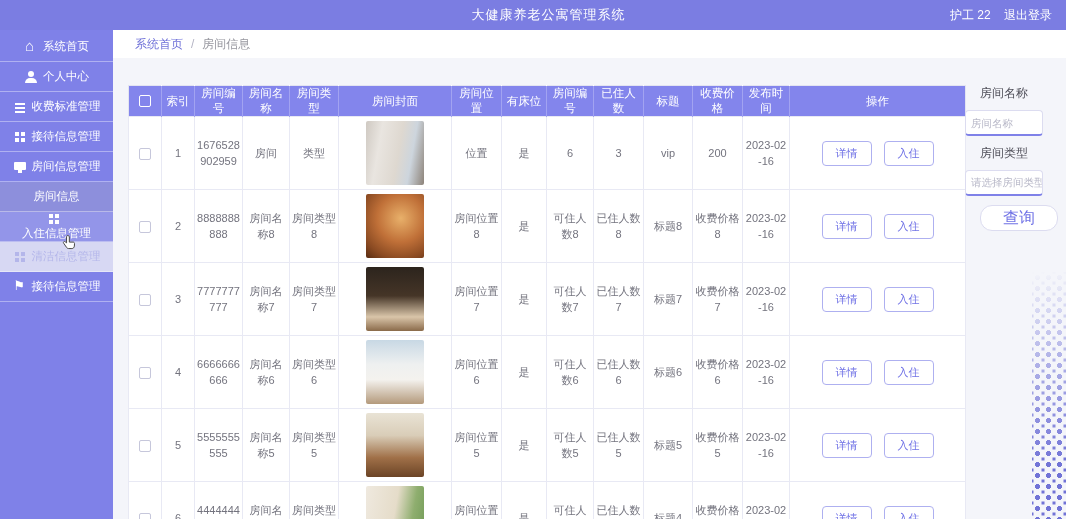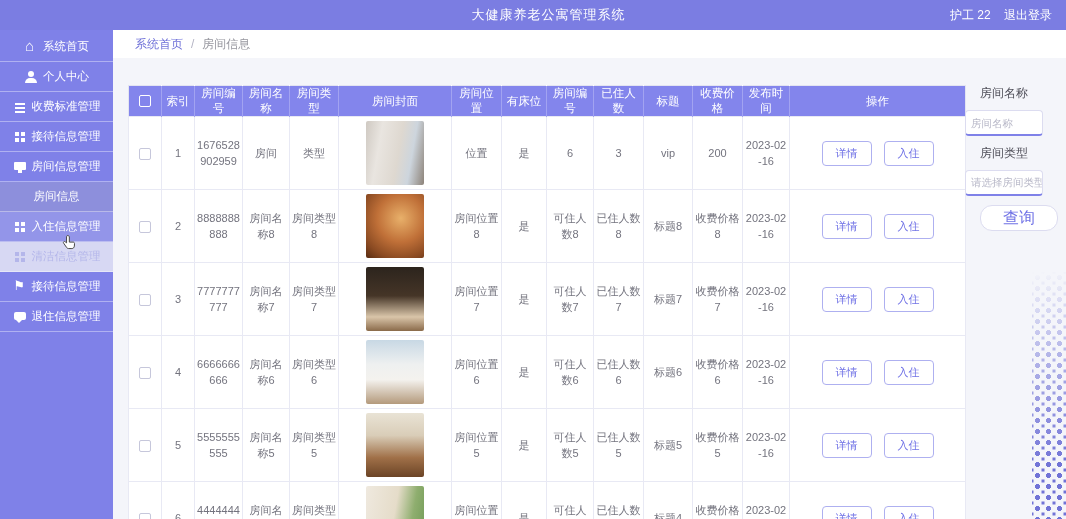--- a/index.html
+++ b/index.html
@@ -28,21 +28,21 @@
   .sidebar {
     position:absolute; top:30px; left:0; bottom:0; width:113px;
     background:#7f81e8; padding-top:2px; z-index:4;
   }
   .sb-item {
     height:30px; display:flex; align-items:center; justify-content:center;
     color:#fff; font-size:11.5px; border-bottom:1px solid rgba(255,255,255,.38);
     cursor:pointer; position:relative;
   }
   .sb-item.sub { background:#8d8fdc; }
-  .sb-item.hov { background:#9395e9; }
+  .sb-item.hov { background:#9395e9;flex-direction:column; }
   .sb-item.faded { background:#d7d8f3; color:#b4b6ea; }
 
   
   .ic { width:14px; height:14px; display:inline-block; position:relative; margin-right:5px; flex:none; color:#fff; }
   .faded .ic { color:#b4b6ea; }
   .ic-home::before { content:"⌂"; position:absolute; left:1px; top:-3px; font-size:15px; color:currentColor; }
   .ic-user::before { content:""; position:absolute; left:4px; top:1px; width:6px; height:6px; border-radius:50%; background:currentColor; }
   .ic-user::after  { content:""; position:absolute; left:1px; top:8px; width:12px; height:5px; border-radius:6px 6px 0 0; background:currentColor; }
   .ic-list::before { content:""; position:absolute; left:2px; top:3px; width:10px; height:2px; background:currentColor;
                      box-shadow:0 4px 0 currentColor, 0 8px 0 currentColor; }
@@ -173,24 +173,20 @@
       <span class="ic ic-grid"></span>
       <span>入住信息管理</span>
     </div>
     <div class="sb-item faded">
       <span class="ic ic-grid"></span>
       <span>清洁信息管理</span>
     </div>
     <div class="sb-item">
       <span class="ic ic-flag"></span>
       <span>接待信息管理</span>
-    </div>
-    <div class="sb-item">
-      <span class="ic ic-chat"></span>
-      <span>退住信息管理</span>
     </div>
   </nav>
 
 <div class="breadcrumb">
   <span>系统首页</span>
   <span class="sep">/</span>
   <span class="current">房间信息</span>
 </div>
 
 <main class="content">

